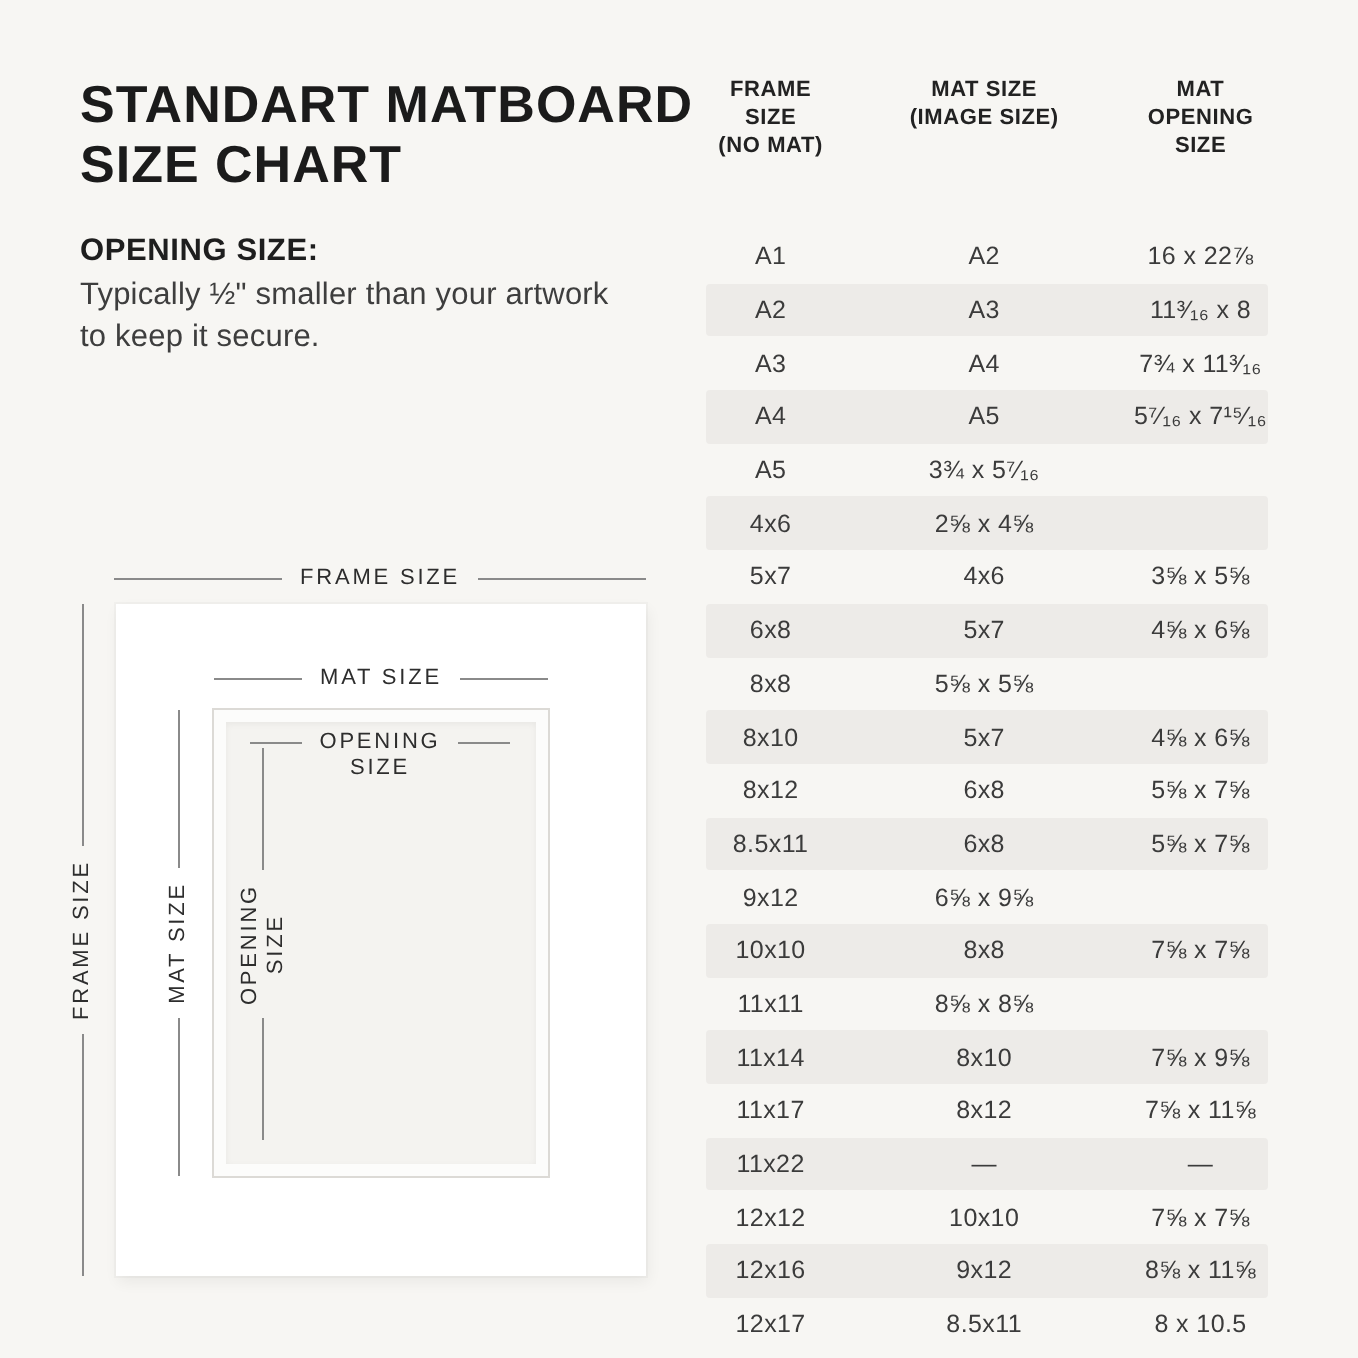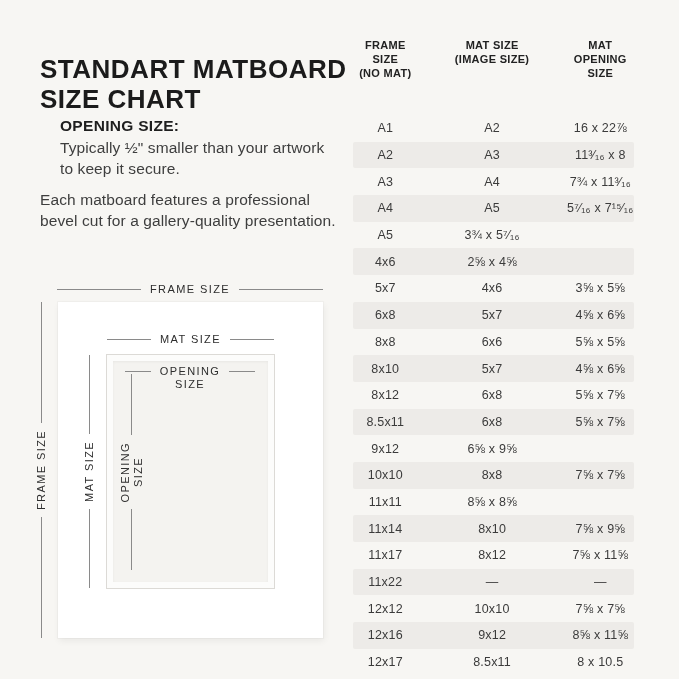--- a/index.html
+++ b/index.html
@@ -8,32 +8,32 @@
     background:#f7f6f3;
     font-family:"Liberation Sans","DejaVu Sans",sans-serif;
     color:#1b1b1b;
     position:relative;
     overflow:hidden;
   }
   .abs{position:absolute;}
 
   
   .page-title{
-    left:40px;top:38px;width:320px;
+    left:40px;top:21px;width:320px;
     font-size:26px;line-height:1.14;font-weight:600;
     letter-spacing:.5px;color:#1b1b1b;white-space:pre-line;
   }
   .section-heading{
     font-size:15.5px;font-weight:700;letter-spacing:.3px;color:#1e1e1e;
   }
   .section-body{
     font-size:15.5px;line-height:1.33;color:#3e3e3e;
     letter-spacing:.1px;white-space:pre-line;margin-top:3px;
   }
-  .sec1{left:40px;top:117px;width:320px;margin-left:20px;}
+  .sec1{left:40px;top:117px;width:320px;}
   .sec2{left:40px;top:187px;width:330px;}
 
   
   .dim-text{
     font-size:11px;letter-spacing:1.4px;font-weight:500;color:#2d2d2d;
     white-space:nowrap;
   }
   .dim-h{display:flex;align-items:center;}
   .dim-h .dline{flex:1;height:1px;background:#8a8a8a;}
   .dim-h .dim-text{margin:0 9px;}
@@ -91,22 +91,20 @@
 <h1 class="abs page-title">STANDART MATBOARD
 SIZE CHART</h1>
 
 <div class="abs sec1">
   <div class="section-heading">OPENING SIZE:</div>
   <div class="section-body">Typically ½" smaller than your artwork
 to keep it secure.</div>
 </div>
 
 <div class="abs sec2">
-  <div class="section-body">Each matboard features a professional
-bevel cut for a gallery-quality presentation.</div>
 </div>
 
 <div>
 
   <div class="abs dim-h frame-h">
     <span class="dline"></span>
     <span class="dim-text">FRAME SIZE</span>
     <span class="dline"></span>
   </div>
 
@@ -195,21 +193,20 @@
         <div class="tcell">4x6</div>
         <div class="tcell">3⅝ x 5⅝</div>
       </div>
       <div class="trow shaded">
         <div class="tcell">6x8</div>
         <div class="tcell">5x7</div>
         <div class="tcell">4⅝ x 6⅝</div>
       </div>
       <div class="trow">
         <div class="tcell">8x8</div>
-        <div class="tcell">6x6</div>
         <div class="tcell">5⅝ x 5⅝</div>
       </div>
       <div class="trow shaded">
         <div class="tcell">8x10</div>
         <div class="tcell">5x7</div>
         <div class="tcell">4⅝ x 6⅝</div>
       </div>
       <div class="trow">
         <div class="tcell">8x12</div>
         <div class="tcell">6x8</div>

